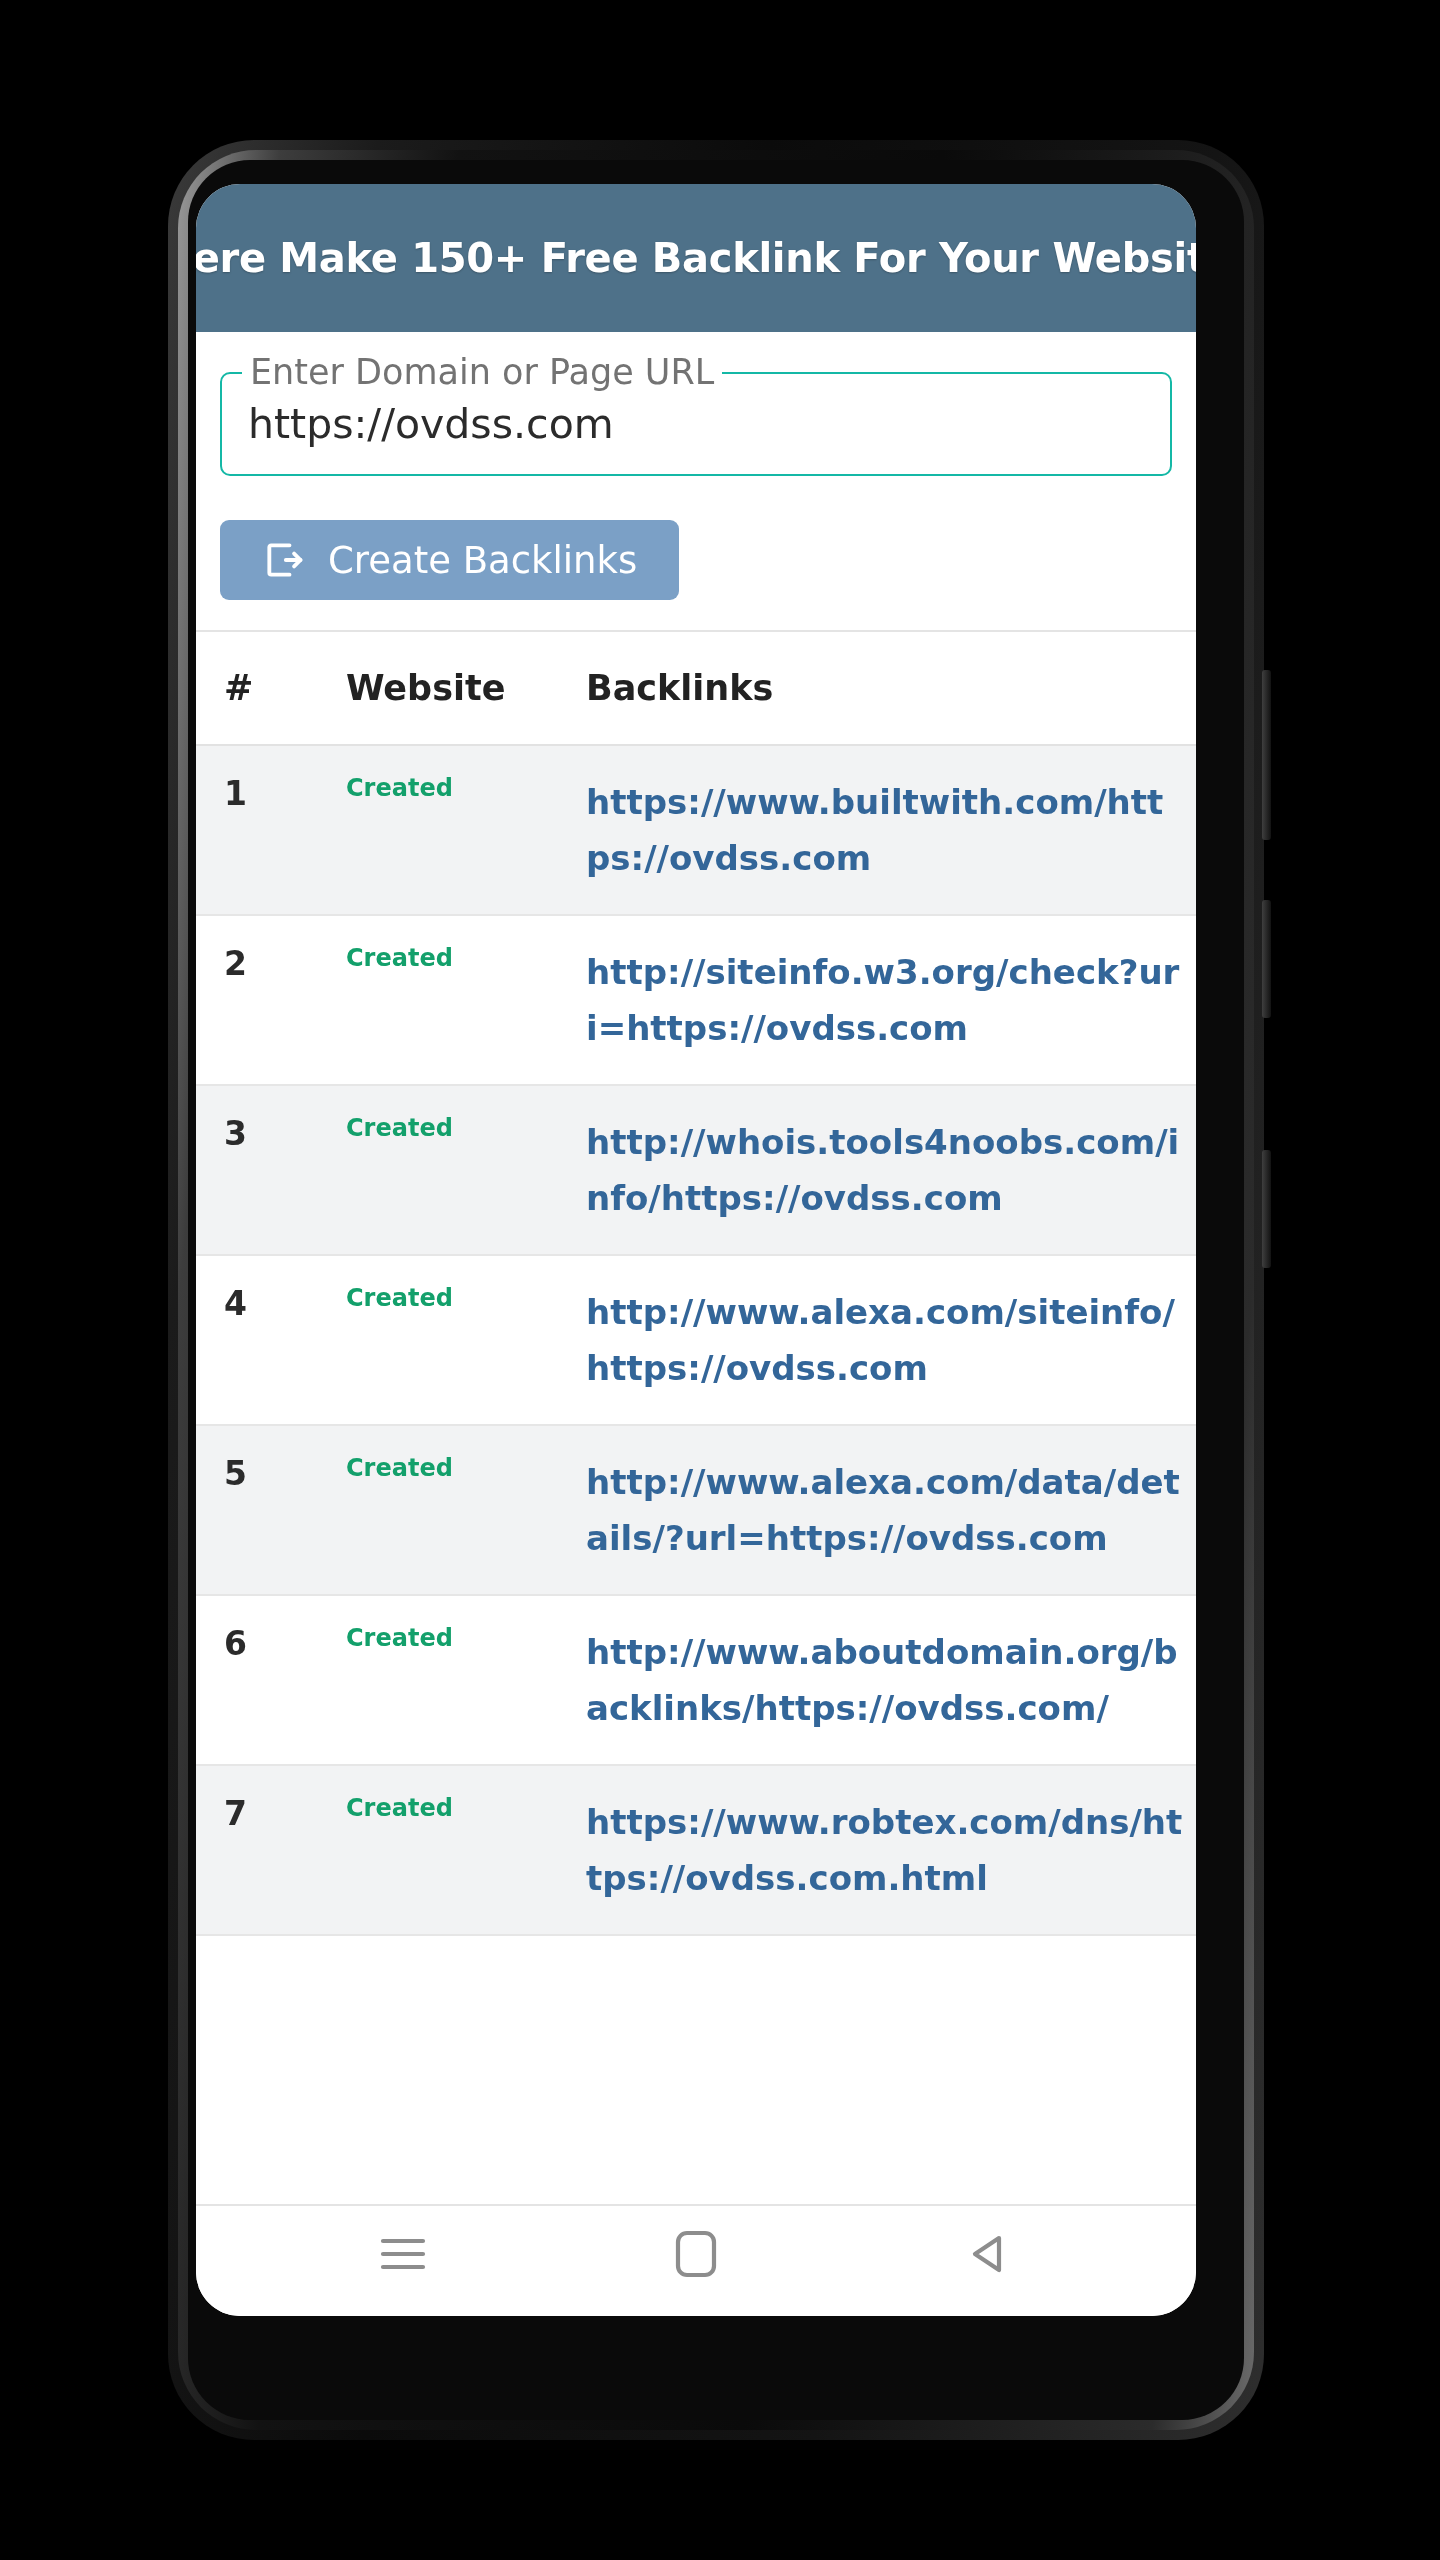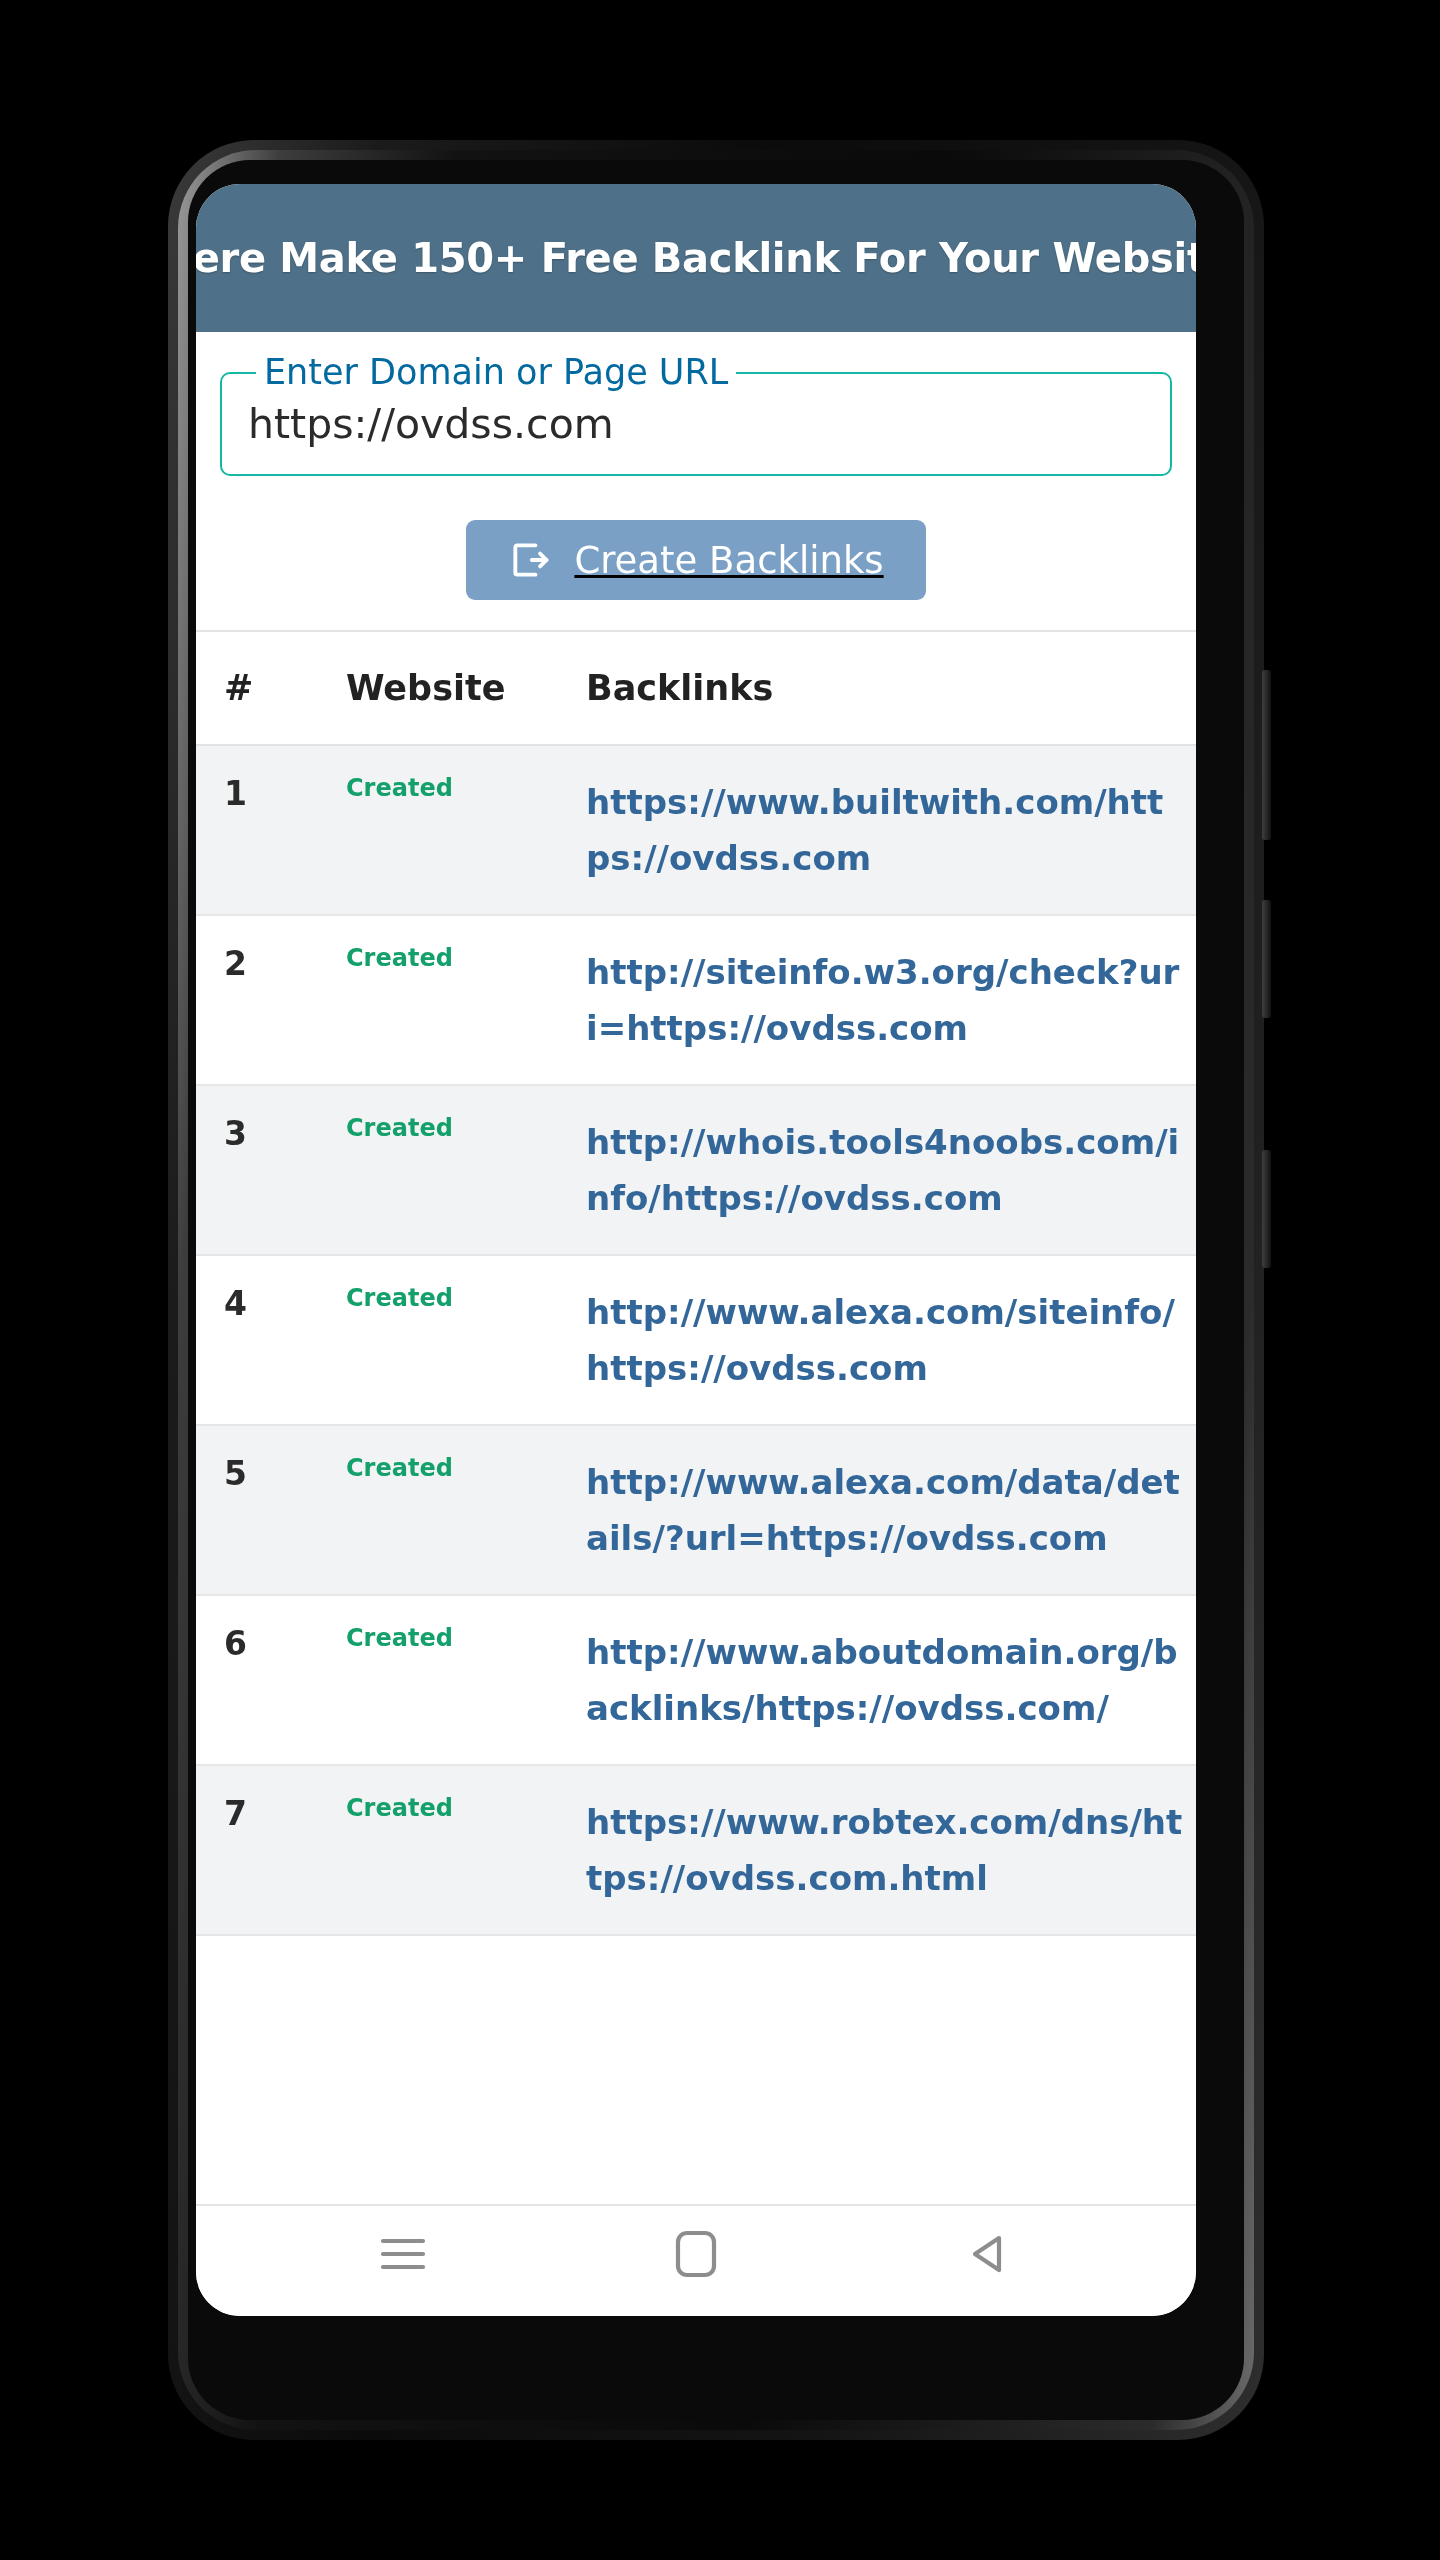--- a/index.html
+++ b/index.html
@@ -94,41 +94,39 @@
     border-radius:10px;
     height:104px;
     display:flex;
     align-items:center;
     padding:0 26px;
     background:#ffffff;
   }
   .legend {
     position:absolute;
     top:-20px;
-    left:36px;
+    left:22px;
     background:#ffffff;
     padding:0 8px;
-    color:#0369a1;
+    color:#737373;
     font-size:35px;
     line-height:40px;
     white-space:nowrap;
   }
   .url-value {
     color:#2b2b2b;
     font-size:41px;
     line-height:48px;
     white-space:nowrap;
     overflow:hidden;
   }
 
   .btn-row {
     display:flex;
-    justify-content:center;
     margin-top:44px;
-    text-decoration:underline;
   }
   .create-btn {
     display:flex;
     align-items:center;
     gap:22px;
     background:#7ba0c6;
     color:#ffffff;
     border:none;
     border-radius:9px;
     padding:18px 42px;

